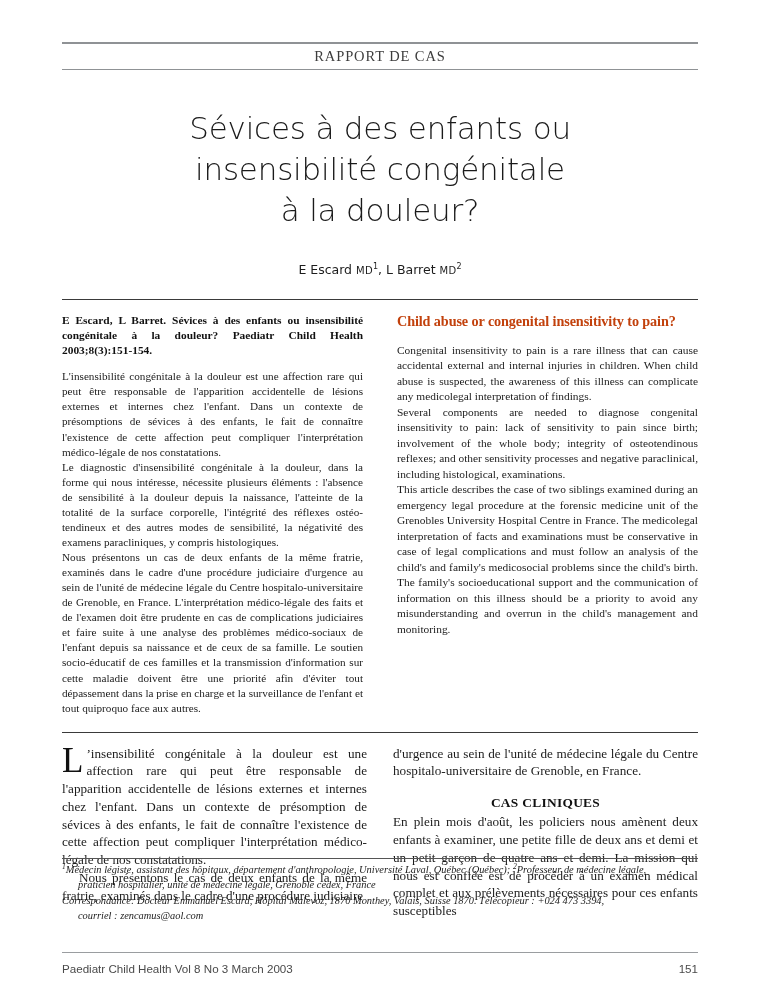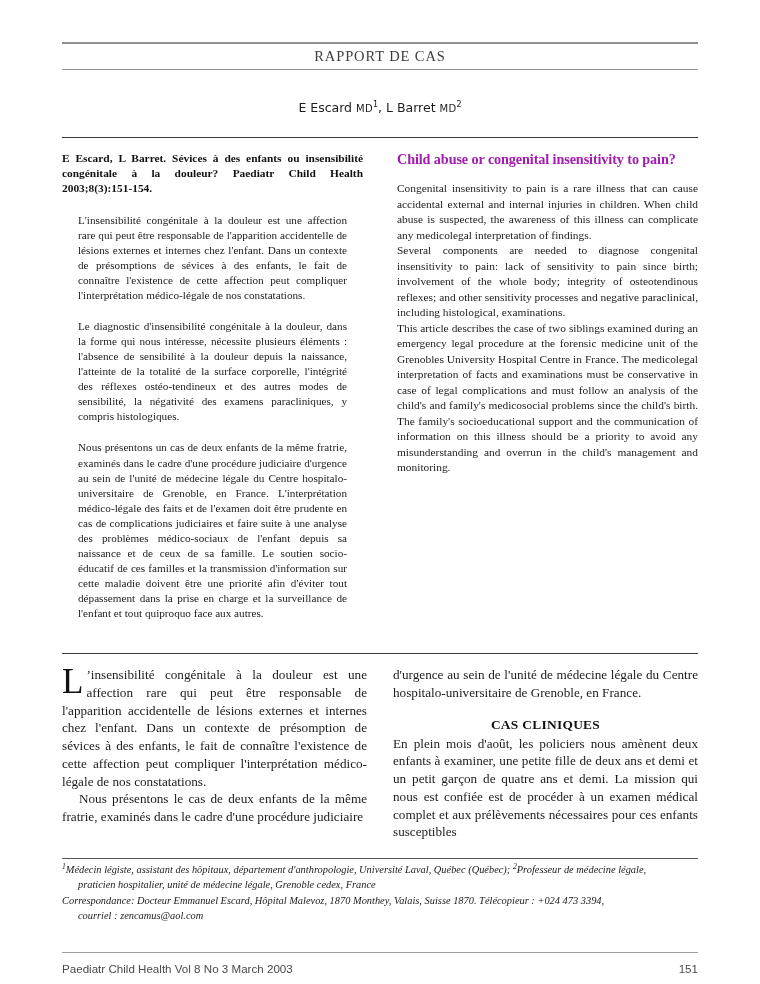--- a/index.html
+++ b/index.html
@@ -92,37 +92,37 @@
     color: #111;
   }
   .abs-fr {
     margin-top: 11px;
     font-family: "Liberation Serif", serif;
     font-size: 11.2px;
     line-height: 1.345;
     text-align: justify;
     color: #1b1b1b;
   }
-  .abs-fr p { margin: 16px; }
+  .abs-fr p { margin: 0; }
 
   .kw {
     margin-top: 14px;
     font-family: "Liberation Serif", serif;
     font-size: 11.2px;
     color: #111;
   }
   .kw b { font-weight: bold; }
   .kw i { font-style: italic; }
 
   .en-title {
     font-family: "Liberation Serif", serif;
     font-weight: bold;
     font-size: 14.2px;
     line-height: 1.2;
-    color: #a21caf;
+    color: #c2410c;
     letter-spacing: -0.1px;
   }
   .abs-en {
     margin-top: 13px;
     font-family: "Liberation Serif", serif;
     font-size: 11.4px;
     line-height: 1.36;
     text-align: justify;
     color: #1b1b1b;
   }
@@ -197,20 +197,25 @@
 <body>
 
 <div class="page">
 
   <div class="runhead-wrap">
     <div class="rule-thick"></div>
     <div class="runhead">RAPPORT DE CAS</div>
     <div class="rule-thin"></div>
   </div>
 
+  <div class="title">
+    <span class="ln">Sévices à des enfants ou</span>
+    <span class="ln">insensibilité congénitale</span>
+    <span class="ln">à la douleur?</span>
+  </div>
 
   <div class="authors"><span>E Escard </span><span class="sc">MD</span><sup>1</sup><span>, </span><span>L Barret </span><span class="sc">MD</span><sup>2</sup></div>
 
   <div class="rule-hair rule-under-authors"></div>
 
   <div class="abs-cols">
 
     <div class="abs-col">
       <div class="citation">E Escard, L Barret. Sévices à des enfants ou insensibilité congénitale à la douleur? Paediatr Child Health 2003;8(3):151-154.</div>
       <div class="abs-fr">

